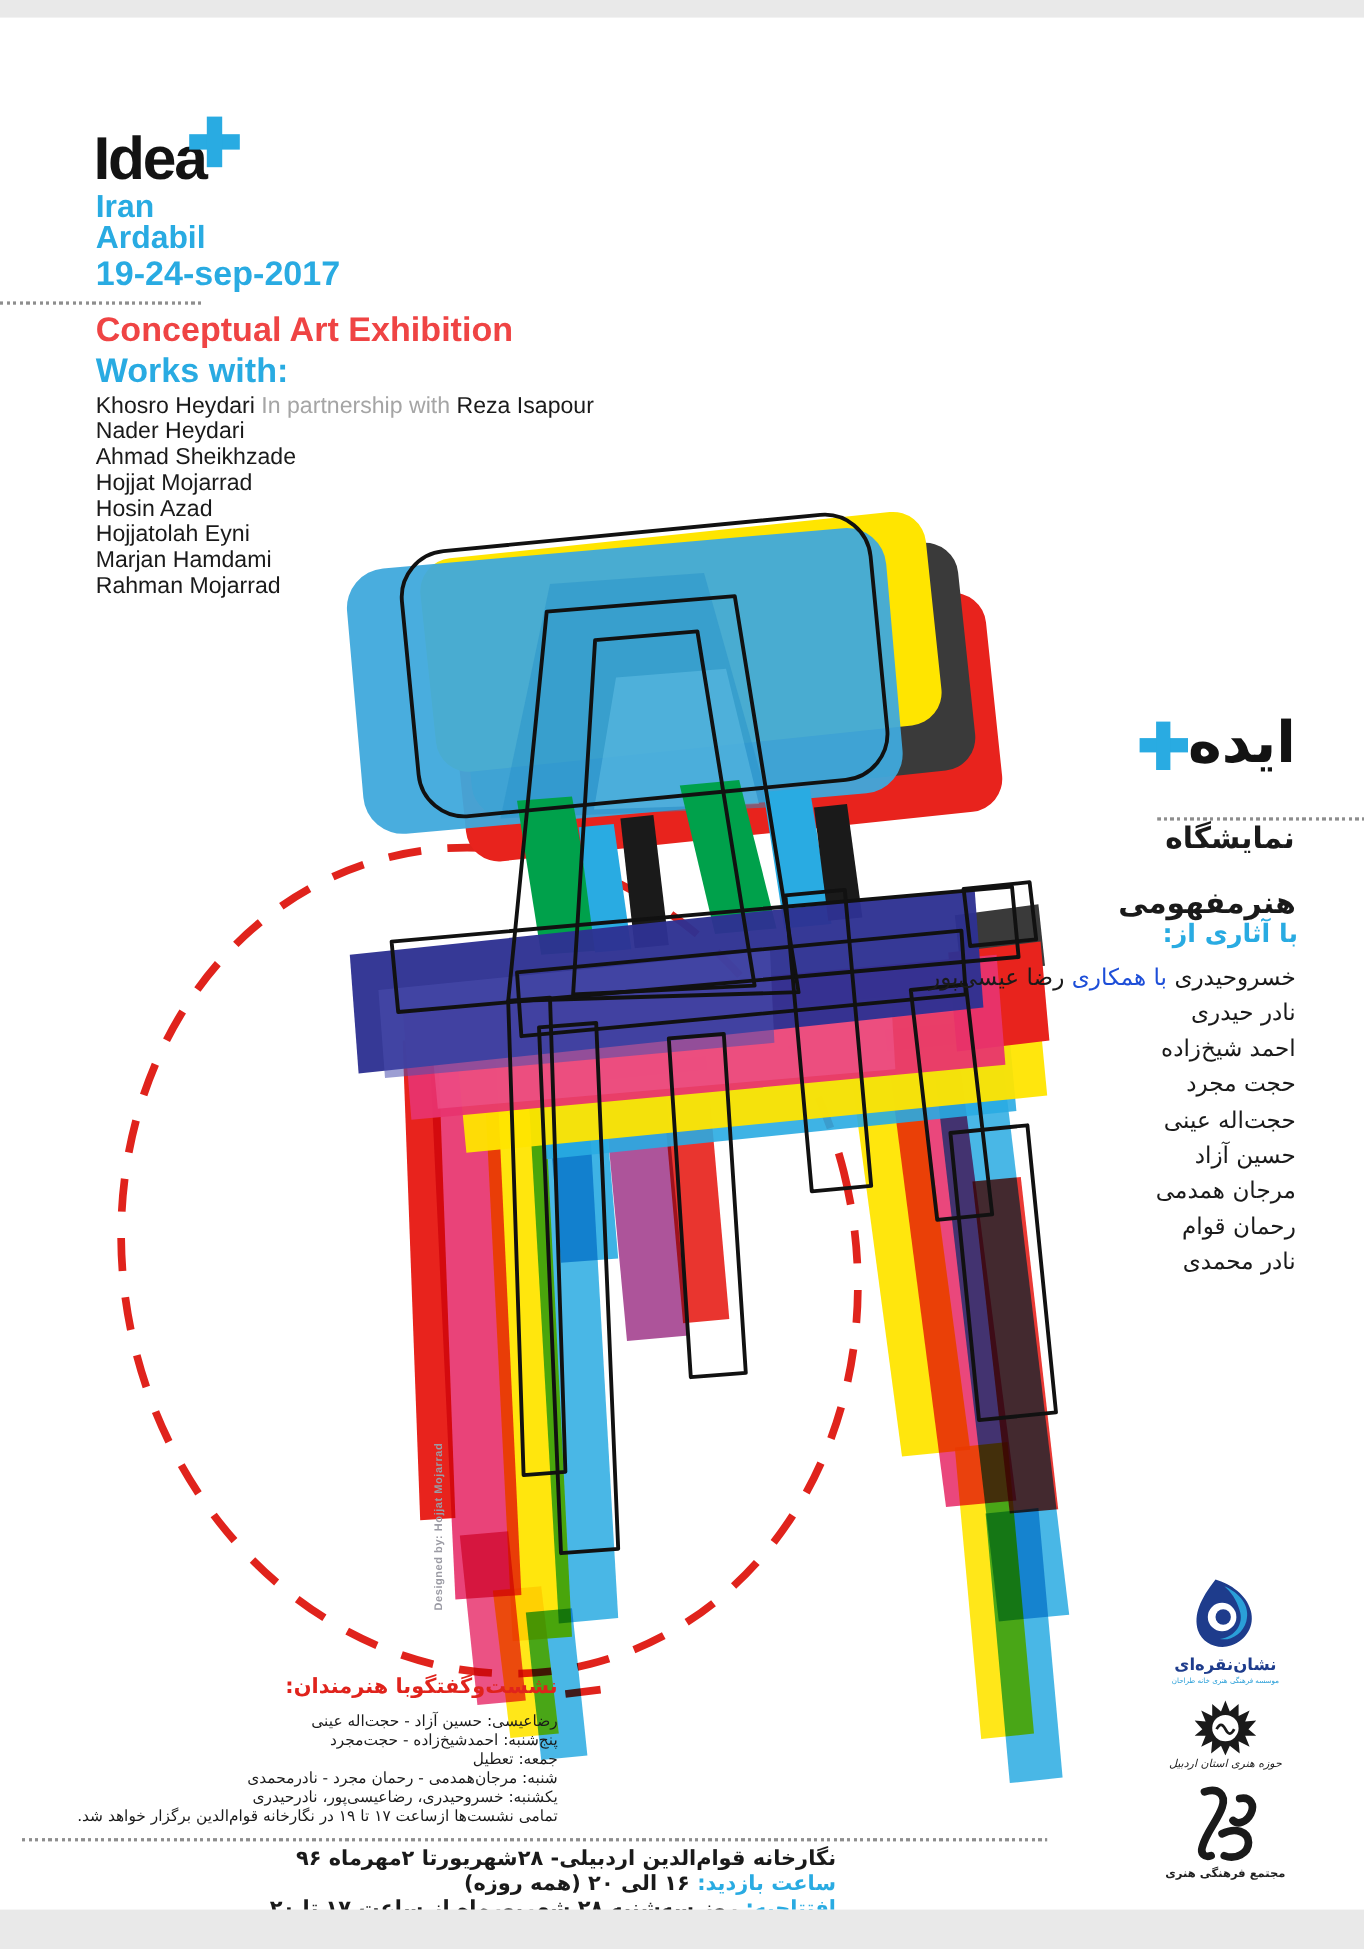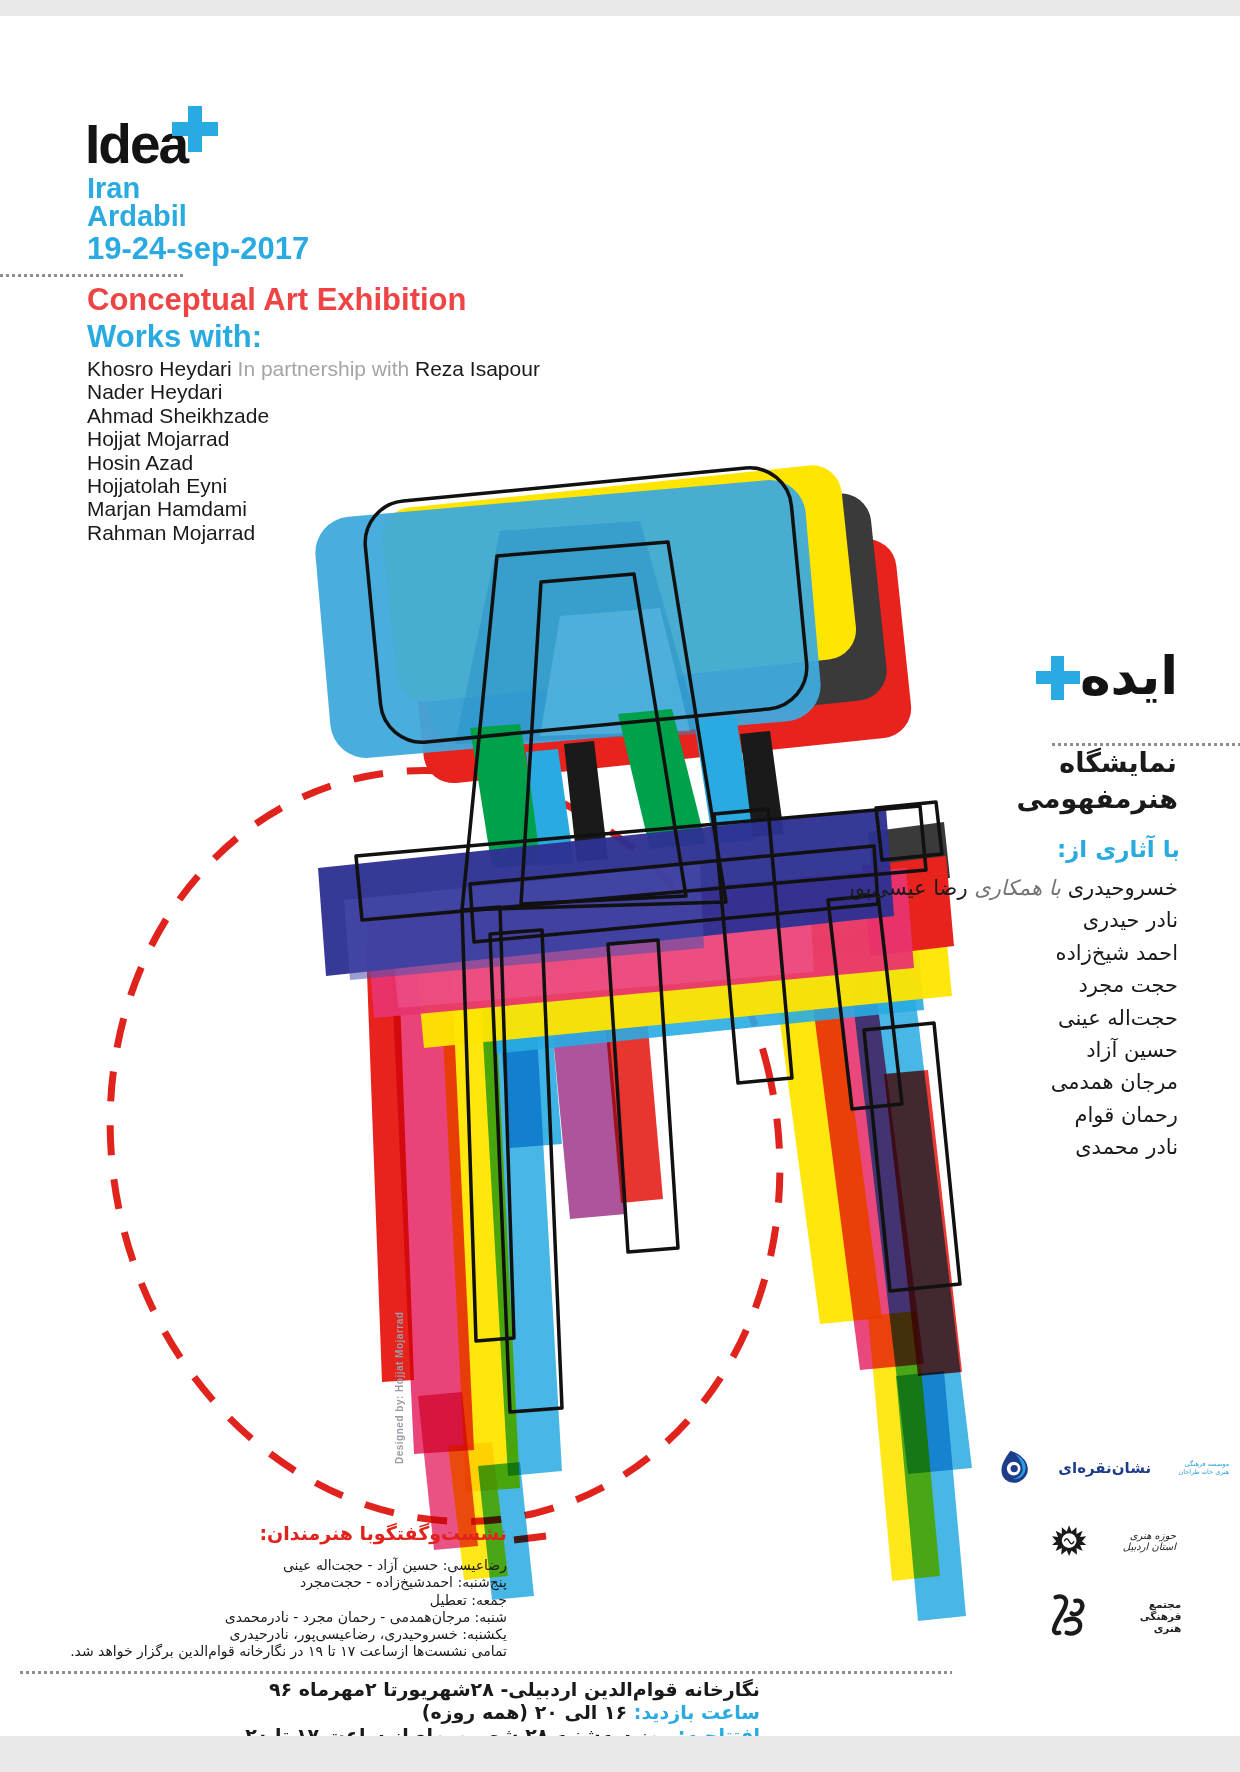--- a/index.html
+++ b/index.html
@@ -29,38 +29,38 @@
   .gray{color:#a5a5a5;}
   
   .rtl{direction:rtl;unicode-bidi:embed;font-family:"DejaVu Sans",sans-serif;}
   .fa-logo-wrap{right:62px;top:628px;display:flex;align-items:flex-start;}
   .fa-plus{position:relative;width:44px;height:44px;margin-top:12px;margin-right:0;}
   .fa-plus .h,.fa-plus .v{position:absolute;background:#29ABE2;}
   .fa-plus .h{left:0;top:15px;width:44px;height:13px;}
   .fa-plus .v{left:15px;top:0;width:13px;height:44px;}
   .fa-logo{font-size:52px;font-weight:bold;color:#131313;line-height:1.25;}
   .fa-sub1{right:63px;top:731px;font-size:27px;font-weight:bold;color:#1a1a1a;}
-  .fa-sub2{right:62px;top:767px;font-size:27px;font-weight:bold;color:#1a1a1a;}
+  .fa-sub2{right:62px;top:790px;font-size:27px;font-weight:bold;color:#1a1a1a;}
   .fa-works{right:60px;top:820px;font-size:23px;font-weight:bold;color:#29ABE2;}
   .fa-list{right:62px;top:856px;font-size:21px;line-height:32.4px;color:#1a1a1a;text-align:right;}
   .fa-list ul{list-style:none;margin:0;padding:0;}
-  .fa-gray{color:#737373;font-style:italic;}
+  .fa-gray{color:#1d4ed8;}
   
   .sessions{right:733px;top:1506px;text-align:right;}
   .sessions-label{font-size:19px;font-weight:bold;color:#E0231C;margin-bottom:13px;white-space:nowrap;}
   .sessions-lines{font-size:14px;line-height:17.3px;color:#1a1a1a;white-space:nowrap;}
   
   .footer{right:480px;top:1662px;text-align:right;font-size:19px;line-height:23px;font-weight:bold;white-space:nowrap;}
   .blue-label{color:#29ABE2;}
   
   .designed{left:394px;top:1288px;height:160px;writing-mode:vertical-rl;transform:rotate(180deg);
     font-size:10px;color:#9b9ba4;letter-spacing:.5px;font-weight:bold;}
   
   .logos{left:1052px;top:1416px;width:124px;display:flex;flex-direction:column;align-items:center;}
-  .logo-item{display:flex;flex-direction:row;align-items:center;gap:27px;}
+  .logo-item{display:flex;flex-direction:column;align-items:center;}
   .logo1-title{font-size:15px;font-weight:bold;color:#1e3c8c;margin-top:2px;}
   .logo1-sub{font-size:6.5px;color:#2a9fd8;margin-top:2px;}
   .logo2-cap{font-size:10px;color:#222;font-style:italic;margin-top:2px;}
   .logo3-cap{font-size:10.5px;font-weight:bold;color:#222;margin-top:2px;}
   .logo-item + .logo-item{margin-top:12px;}
   svg{display:block;}
 </style>
 </head>
 <body>
 

